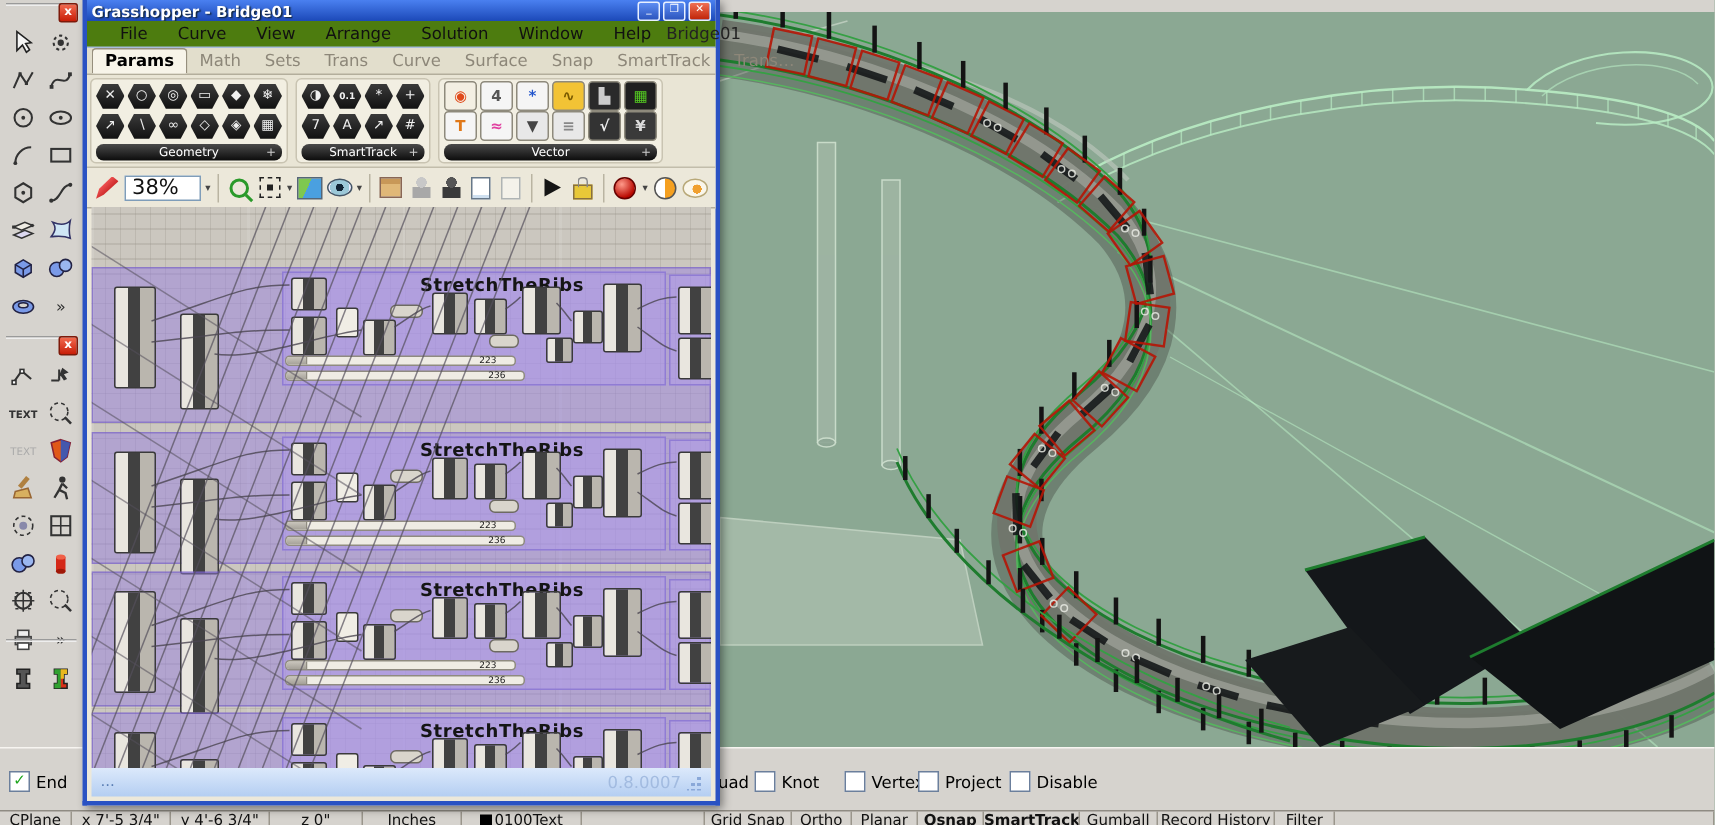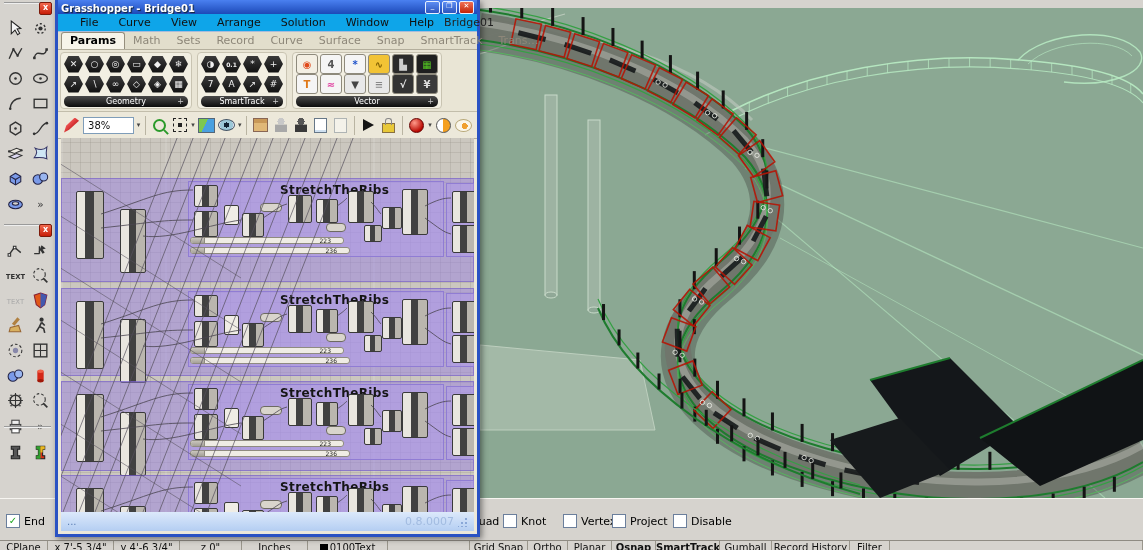--- a/index.html
+++ b/index.html
@@ -18,39 +18,39 @@
 
   
   #gh-window{position:absolute;left:55px;top:0;width:425px;height:537px;z-index:20;
              border:3px solid #2a52c3;border-top-width:0;background:#ece8da;box-shadow:2px 2px 6px rgba(0,0,0,.45);box-sizing:border-box}
   #gh-titlebar{height:14px;background:linear-gradient(180deg,#4a80f0,#1c49b8);display:flex;align-items:flex-end;padding:0 3px;color:#fff}
   #gh-title{font-size:10px;font-weight:bold;text-shadow:1px 1px 1px #123;white-space:nowrap;overflow:hidden}
   .win-btns{margin-left:auto;display:flex;gap:2px}
   .win-btn{width:13px;height:11px;border:1px solid #e8f0ff;border-radius:2px;color:#fff;font-size:7px;line-height:9px;text-align:center;
            background:linear-gradient(#5d8df2,#2c55be)}
   .win-btn.close{background:linear-gradient(#f07055,#c02408)}
-  #gh-menubar{height:17px;background:#0ea5e9;border-bottom:1px solid #a8bcdc;display:flex;align-items:center;padding-left:12px;color:#111}
+  #gh-menubar{height:17px;background:#4d7c0f;border-bottom:1px solid #a8bcdc;display:flex;align-items:center;padding-left:12px;color:#111}
   .menu-item{padding:1px 10px;font-size:11px}
   #gh-menudoc{margin-left:auto;padding-right:10px;font-size:11px;color:#222}
   #gh-tabs{height:17px;background:#e2decc;display:flex;align-items:flex-end;padding-left:3px;border-bottom:1px solid #b3ae9c;color:#8d8779}
   .tab{padding:1px 8px 2px;font-size:11px;white-space:nowrap}
   .tab.active{background:#f7f4e9;border:1px solid #968f7d;border-bottom:none;border-radius:3px 3px 0 0;color:#000;font-weight:bold}
   #gh-toolbar{height:62px;background:#e9e5d5;border-bottom:1px solid #c2bdab;display:flex;gap:5px;padding:2px 2px;box-sizing:border-box}
   .tgroup{background:#f2efe2;border:1px solid #c9c4b2;border-radius:4px;padding:1px 3px;display:flex;flex-direction:column}
   .trow{display:flex;gap:2px;height:20px;align-items:center}
   .hex{width:19px;height:17px;background:linear-gradient(#3a3a3a,#101010);color:#f0f0f0;font-size:9px;display:flex;align-items:center;justify-content:center;
        clip-path:polygon(24% 0,76% 0,100% 50%,76% 100%,24% 100%,0 50%)}
   .hex small{font-size:6px;font-weight:bold}
   .sq{width:20px;height:18px;border:1px solid #8e8a7c;border-radius:3px;font-size:10px;font-weight:bold;display:flex;align-items:center;justify-content:center}
   .glabel{height:11px;margin-top:2px;background:linear-gradient(#4a4a4a,#0c0c0c);border-radius:5px;color:#fff;font-size:8px;
           display:flex;align-items:center;justify-content:center;position:relative}
   .glabel .plus{position:absolute;right:4px;color:#ccc}
 
   #gh-ctoolbar{height:27px;background:#ece8da;border-bottom:1px solid #b3ae9e;display:flex;align-items:center;gap:3px;padding:0 5px;box-sizing:border-box}
-  .zoom-box{width:50px;height:15px;background:#fff;border:1px solid #7f9db9;font-size:10px;display:flex;align-items:center;padding-left:4px;color:#111}
+  .zoom-box{width:50px;height:15px;background:#fff;border:1px solid #7f9db9;font-size:14px;display:flex;align-items:center;padding-left:4px;color:#111}
   .caret{font-size:7px;color:#444}
   .ct-sep{width:1px;height:19px;background:#b9b4a2;margin:0 2px}
   .ct{width:19px;height:20px;display:flex;align-items:center;justify-content:center}
   .i-pen{width:15px;height:15px;background:linear-gradient(135deg,#f66 20%,#a00 85%);clip-path:polygon(0 100%,14% 55%,72% 0,100% 22%,34% 82%)}
   .i-zoomin{width:9px;height:9px;border:2px solid #2a9a2a;border-radius:50%;position:relative}
   .i-zoomin::after{content:"";position:absolute;width:6px;height:2px;background:#2a9a2a;transform:rotate(45deg);right:-5px;bottom:-3px}
   .i-extents{width:12px;height:12px;border:1px dashed #222;background:linear-gradient(#222,#222) center/4px 4px no-repeat}
   .i-map{width:15px;height:13px;border:1px solid #567;background:linear-gradient(115deg,#7ec850 42%,#4aa0e0 42%)}
   .i-eye{width:15px;height:10px;border:1px solid #456;border-radius:50%;background:radial-gradient(circle at 50% 50%,#123 0 2.5px,#9cc8d8 2.6px 70%,#eef 71%)}
   .i-box{width:13px;height:12px;border:1px solid #865;background:linear-gradient(#c89858 32%,#e0b878 32%)}
@@ -584,21 +584,21 @@
           <span class="menu-item">Solution</span>
           <span class="menu-item">Window</span>
           <span class="menu-item">Help</span>
         </span>
       <span id="gh-menudoc">Bridge01</span>
     </div>
     <div id="gh-tabs">
         <div class="tab active">Params</div>
         <div class="tab">Math</div>
         <div class="tab">Sets</div>
-        <div class="tab">Record</div>
+        <div class="tab">Trans</div>
         <div class="tab">Curve</div>
         <div class="tab">Surface</div>
         <div class="tab">Snap</div>
         <div class="tab">SmartTrack</div>
         <div class="tab">Trans…</div>
       </div>
     <div id="gh-toolbar">
         <div class="tgroup">
           <div class="trow">
             <div class="hex">✕</div>

